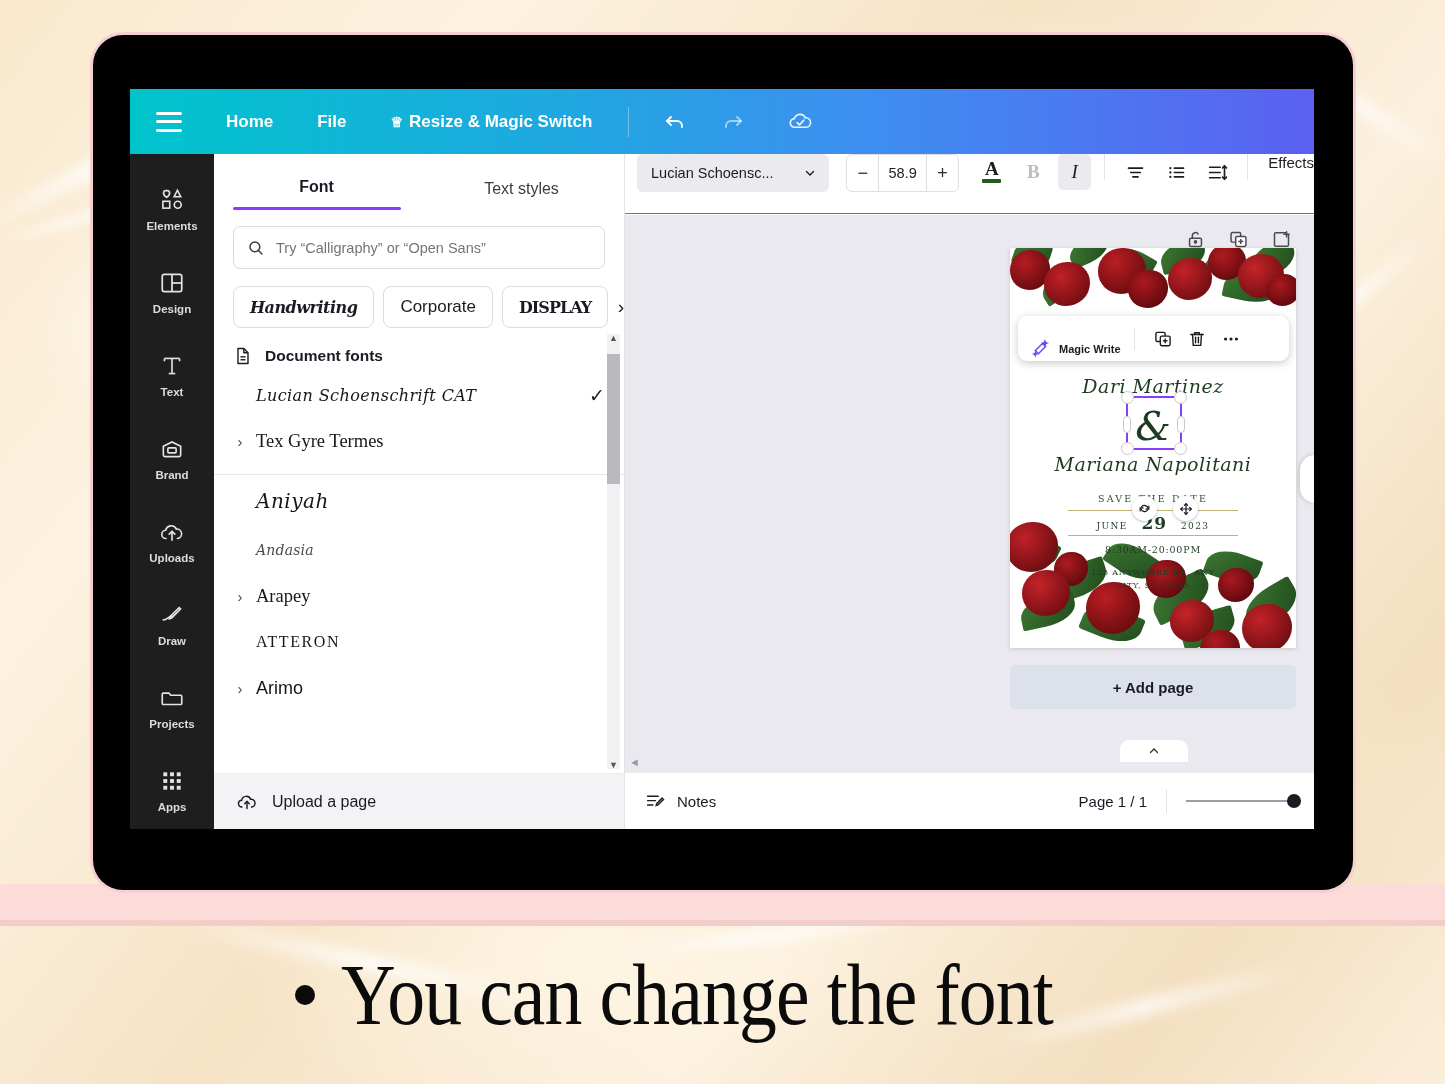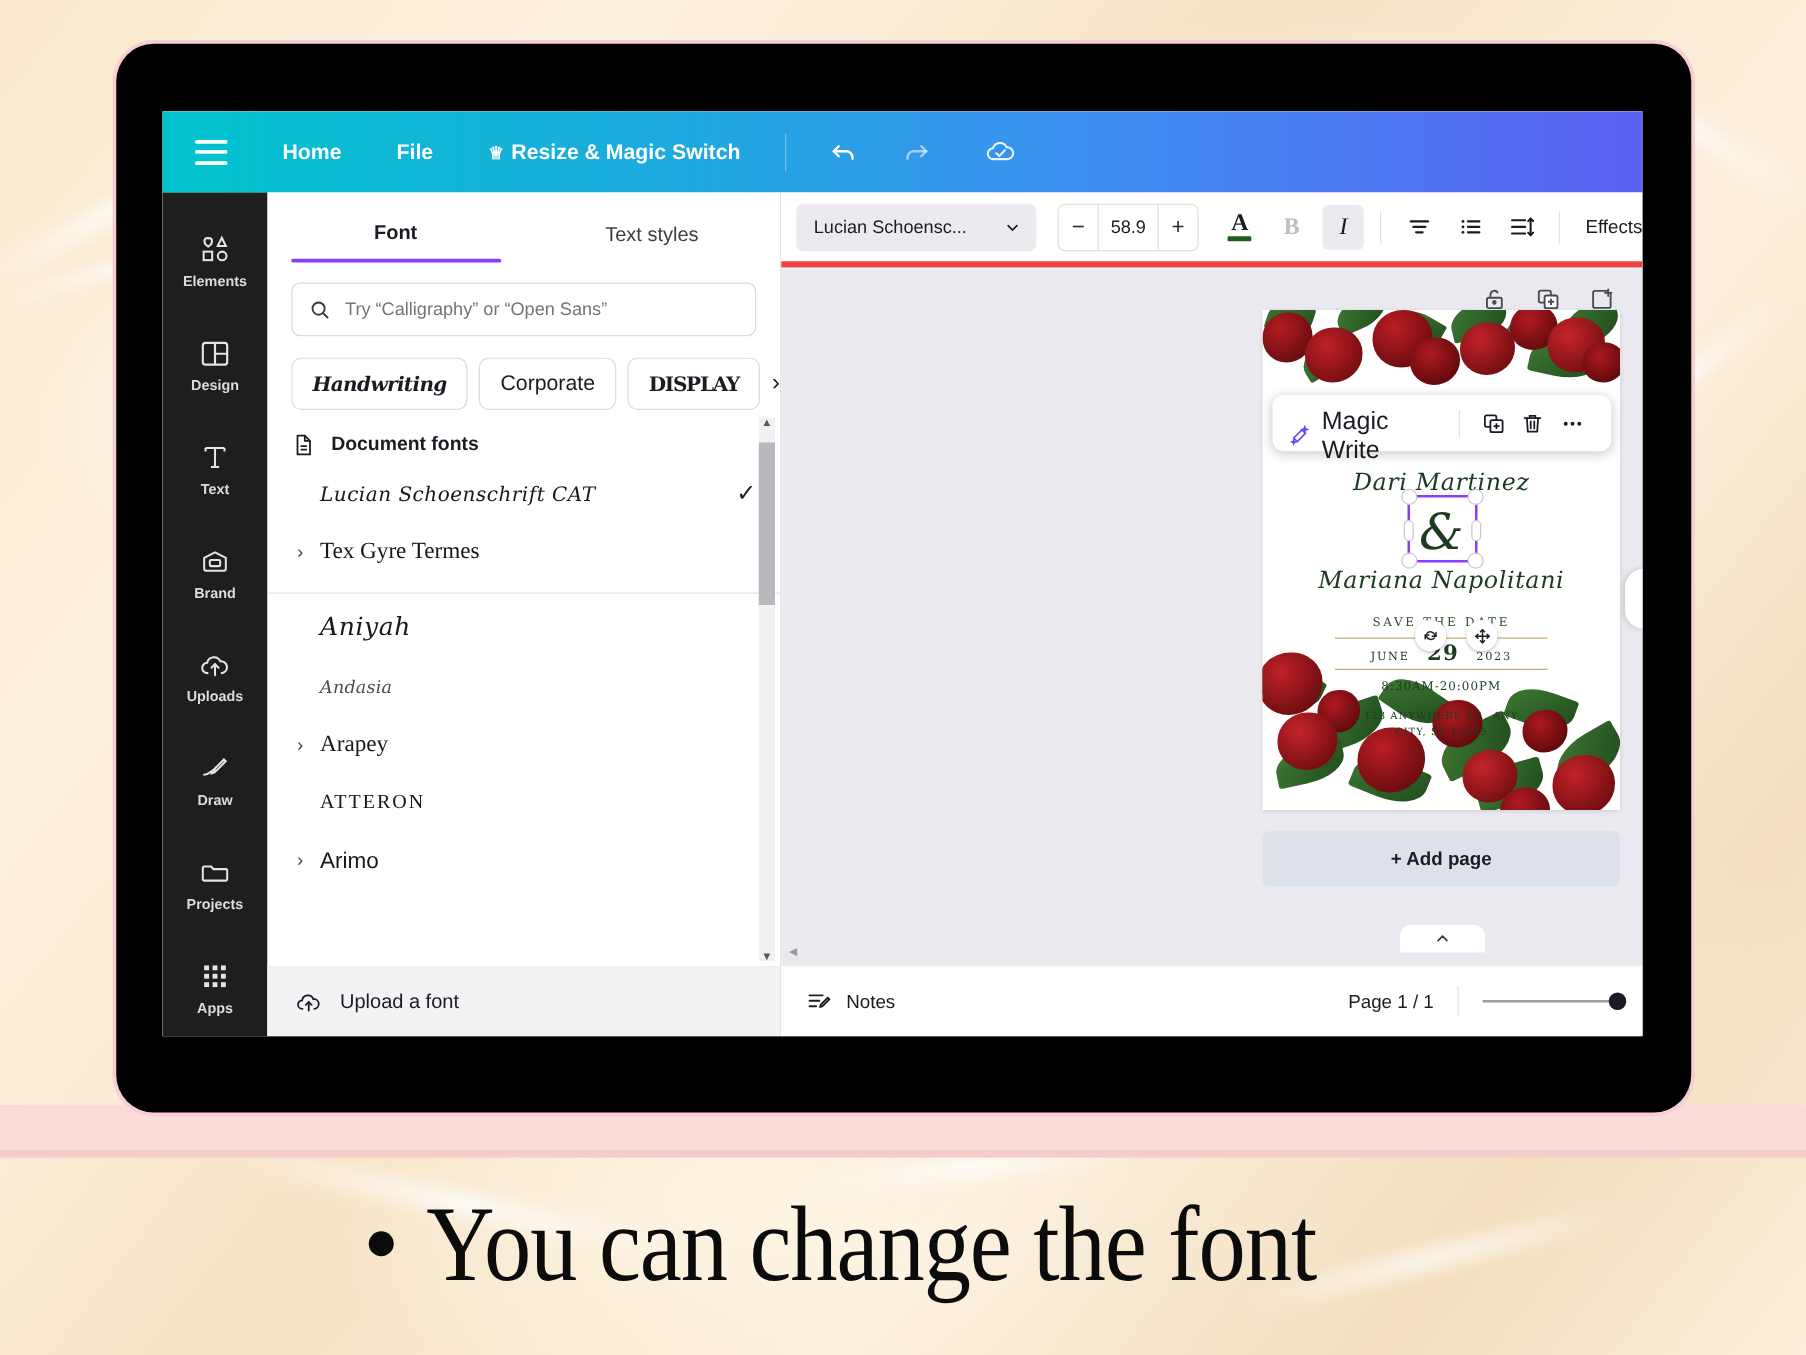--- a/index.html
+++ b/index.html
@@ -108,21 +108,21 @@
   #list-scroll { position:absolute; right:4px; top:4px; width:13px; bottom:4px; background:#f1f1f3; }
   #list-scroll .thumb { position:absolute; top:20px; left:0; width:13px; height:130px; background:#b8b8bd; }
   .sb-arrow { position:absolute; left:2px; font-size:9px; color:#55555c; }
   #upload-font {
     height:56px; background:#f3f3f5; display:flex; align-items:center; gap:14px; padding-left:22px;
     font-size:16px; color:#1b1b24; cursor:pointer; border-top:1px solid #ededf0;
   }
 
   
   #editor { position:absolute; left:495px; top:65px; width:689px; height:675px; background:#fff; }
-  #toolbar { height:60px; display:flex; align-items:center; padding-left:12px; gap:0; border-bottom:5px solid #ef4444; }
+  #toolbar { height:60px; display:flex; align-items:flex-start; padding-left:12px; gap:0; border-bottom:1px solid #ef4444; }
   #font-select {
     height:38px; min-width:192px; background:#ebebef; border-radius:6px; display:flex; align-items:center;
     justify-content:space-between; padding:0 12px 0 14px; font-size:14.5px; color:#1b1b24; cursor:pointer; font-weight:500;
   }
   #size-group { display:flex; align-items:center; height:38px; border:1px solid #dfdfe3; border-radius:6px; margin-left:17px; overflow:hidden; }
   .sz-btn { width:34px; height:36px; display:flex; align-items:center; justify-content:center; font-size:18px; color:#2b2b33; cursor:pointer; }
   #size-val { width:52px; text-align:center; font-size:14.5px; color:#1b1b24; border-left:1px solid #dfdfe3; border-right:1px solid #dfdfe3; line-height:36px; height:36px; cursor:text; }
   .tb-btn { width:36px; height:36px; display:flex; align-items:center; justify-content:center; border-radius:5px; cursor:pointer; margin-left:8px; }
   .tb-btn.active { background:#ebebef; }
   .tb-sep { width:1px; height:26px; background:#e2e2e6; margin-left:13px; }
@@ -150,21 +150,21 @@
   #sel-box { position:absolute; left:116px; top:148px; width:56px; height:54px; border:2px solid #8b3dff; }
   .handle { position:absolute; background:#fff; border:1px solid #c9c9d1; border-radius:50%; }
   .h-c { width:13px; height:13px; }
   .h-v { width:8px; height:17px; border-radius:5px; }
   .round-btn { position:absolute; width:25px; height:25px; background:#fff; border-radius:50%; display:flex; align-items:center; justify-content:center; box-shadow:0 1px 3px rgba(0,0,0,0.25); cursor:pointer; }
 
   #ctx-toolbar {
     position:absolute; left:8px; top:68px; width:271px; height:45px; background:#fff;
     border-radius:9px; box-shadow:0 2px 9px rgba(0,0,0,0.22); display:flex; align-items:center; padding:0 13px; gap:0;
   }
-  #magic-write { display:flex; align-items:center; gap:9px; font-size:20px; color:#1b1b24; font-weight:400; cursor:pointer;margin-top:20px; }
+  #magic-write { display:flex; align-items:center; gap:9px; font-size:11px; color:#1b1b24; font-weight:700; cursor:pointer;margin-top:20px; }
   .ctx-sep { width:1px; height:22px; background:#e3e3e7; margin:0 13px; }
   .ctx-ico { width:30px; height:30px; display:flex; align-items:center; justify-content:center; cursor:pointer; margin-right:4px; }
 
   #add-page { position:absolute; left:385px; top:450px; width:286px; height:44px; background:#dde1e9; border-radius:5px;
     display:flex; align-items:center; justify-content:center; font-size:15px; color:#1b1b24; font-weight:bold; cursor:pointer; }
   #canvas-left-arrow { position:absolute; left:4px; bottom:4px; font-size:11px; color:#9a9aa2; }
   #collapse-tab { position:absolute; left:495px; bottom:10px; width:68px; height:22px; background:#fff; border-radius:9px 9px 0 0; display:flex; align-items:center; justify-content:center; font-size:12px; color:#333; cursor:pointer; }
   #right-handle { position:absolute; right:-1px; top:240px; width:15px; height:48px; background:#fff; border-radius:30px 0 0 30px; box-shadow:-1px 0 4px rgba(0,0,0,0.16); cursor:pointer; }
 
   
@@ -378,21 +378,21 @@
         <span class="sb-arrow" style="bottom:-1px;">▼</span>
       </div>
     </div>
 
     <div id="upload-font">
       <svg width="22" height="22" viewBox="0 0 24 24" fill="none" stroke="#1b1b24" stroke-width="1.6" stroke-linecap="round">
         <path d="M6.5 17.5a3.7 3.7 0 0 1-.3-7.4A5.1 5.1 0 0 1 16 9.1a3.7 3.7 0 0 1 1 8.4"></path>
             <line x1="12" y1="19" x2="12" y2="11.5"></line>
             <path d="M9.5 14l2.5-2.5 2.5 2.5"></path>
       </svg>
-      <span>Upload a font</span>
+      <span>Upload a page</span>
     </div>
   </div>
 
   <div id="editor">
 
     <div id="toolbar">
       <div id="font-select">
         <span>Lucian Schoensc...</span>
         <svg width="14" height="14" viewBox="0 0 24 24" fill="none" stroke="#1b1b24" stroke-width="2.3" stroke-linecap="round">
               <path d="M6 9.5l6 6 6-6"></path>

